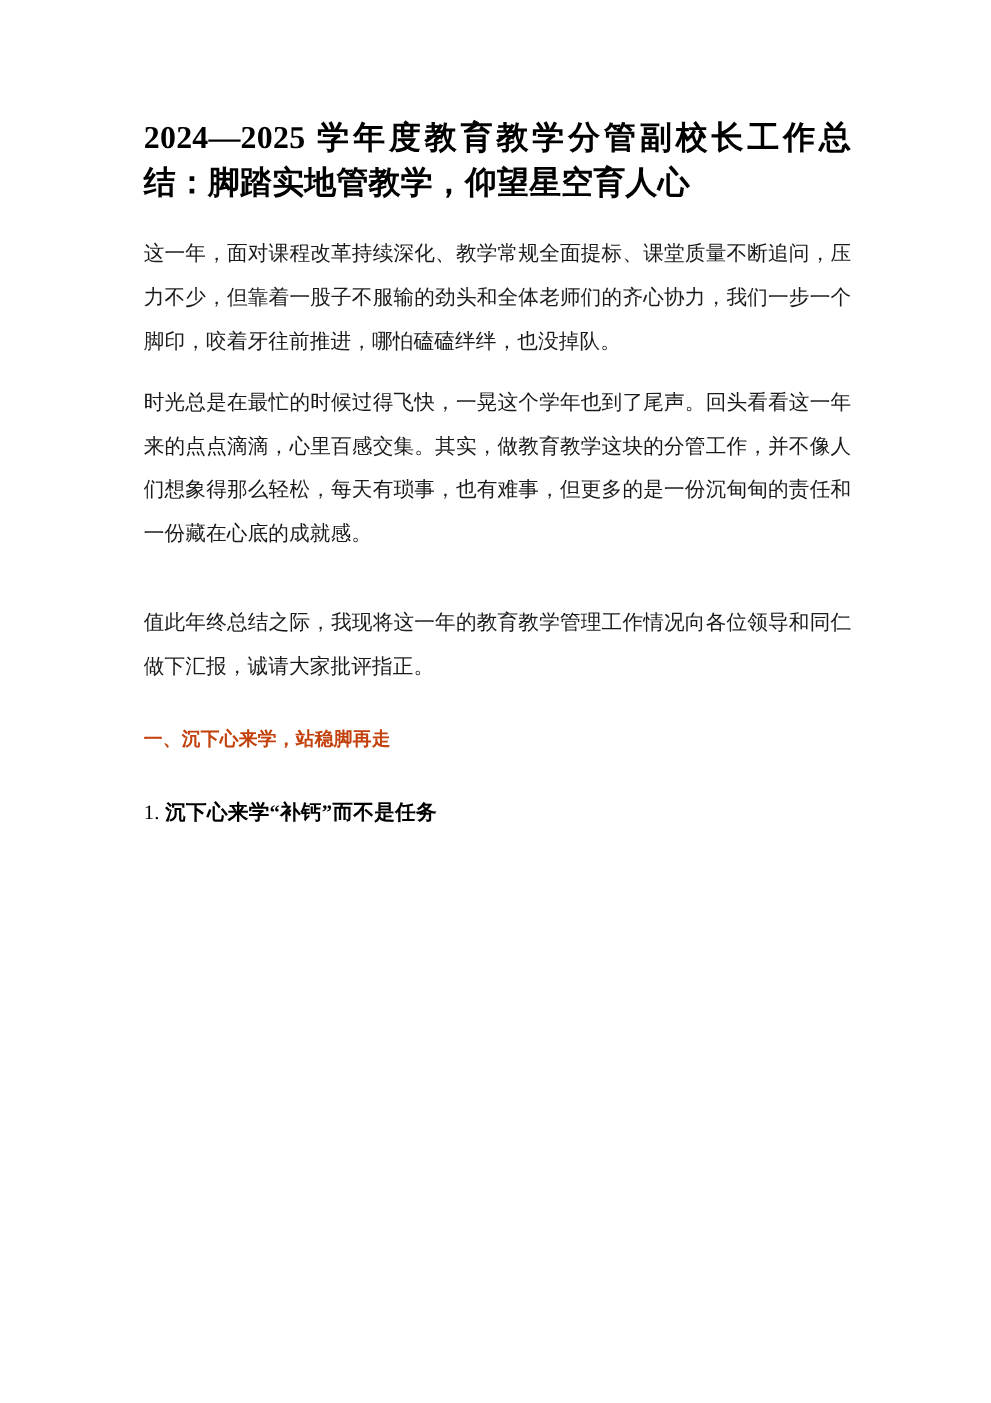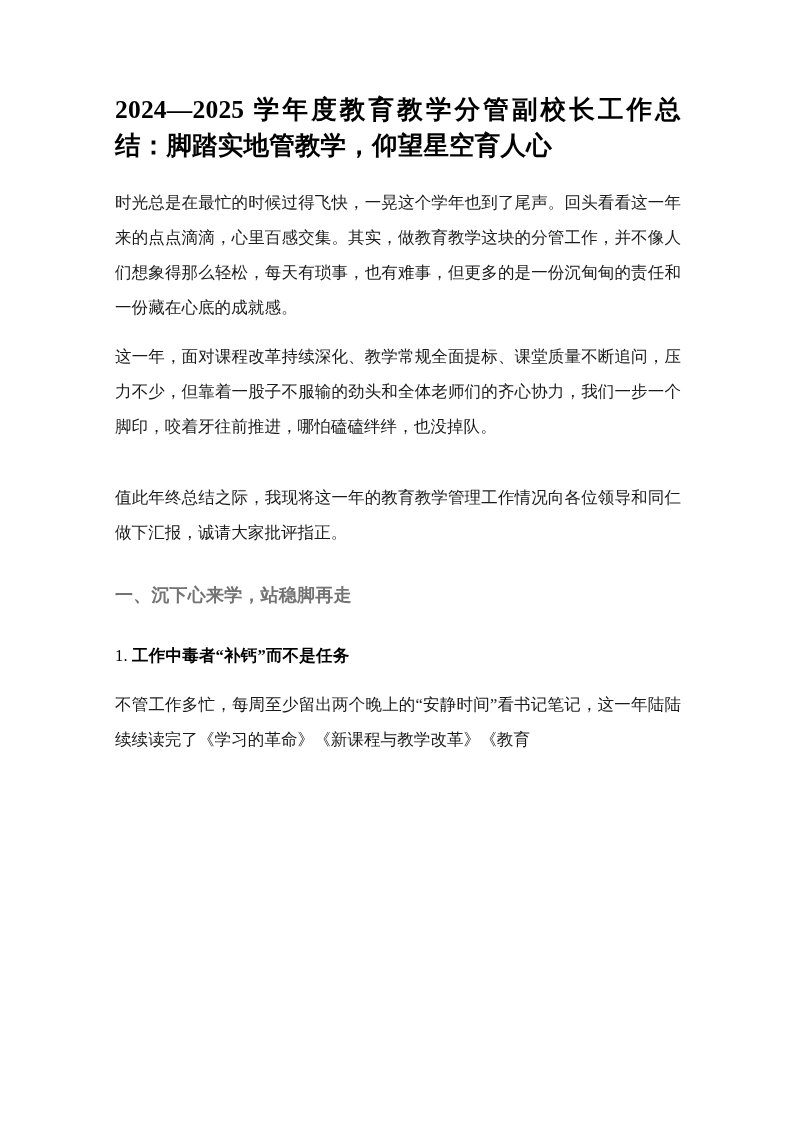--- a/index.html
+++ b/index.html
@@ -41,24 +41,24 @@
     color: #1a1a1a;
     margin: 0 0 14px 0;
     text-align: justify;
     text-justify: inter-ideograph;
     letter-spacing: 0.1px;
   }
   .para.gap-before {
     margin-top: 36px;
   }
   .heading1 {
-    font-size: 18px;
+    font-size: 15px;
     font-weight: bold;
     line-height: 2.0;
-    color: #737373;
+    color: #c2410c;
     margin: 26px 0 16px 0;
     letter-spacing: 0.2px;
   }
   .heading2 {
     font-size: 16.5px;
     font-weight: bold;
     line-height: 2.0;
     color: #000000;
     margin: 26px 0 16px 0;
     letter-spacing: 0.2px;
@@ -68,30 +68,29 @@
   }
 </style>
 </head>
 <body>
 
 <div class="page">
   <div class="content">
 
     <h1 class="doc-title">2024—2025 学年度教育教学分管副校长工作总结：脚踏实地管教学，仰望星空育人心</h1>
 
+    <p class="para">这一年，面对课程改革持续深化、教学常规全面提标、课堂质量不断追问，压力不少，但靠着一股子不服输的劲头和全体老师们的齐心协力，我们一步一个脚印，咬着牙往前推进，哪怕磕磕绊绊，也没掉队。</p>
+
     <p class="para">时光总是在最忙的时候过得飞快，一晃这个学年也到了尾声。回头看看这一年来的点点滴滴，心里百感交集。其实，做教育教学这块的分管工作，并不像人们想象得那么轻松，每天有琐事，也有难事，但更多的是一份沉甸甸的责任和一份藏在心底的成就感。</p>
-
-    <p class="para">这一年，面对课程改革持续深化、教学常规全面提标、课堂质量不断追问，压力不少，但靠着一股子不服输的劲头和全体老师们的齐心协力，我们一步一个脚印，咬着牙往前推进，哪怕磕磕绊绊，也没掉队。</p>
 
     <p class="para gap-before">值此年终总结之际，我现将这一年的教育教学管理工作情况向各位领导和同仁做下汇报，诚请大家批评指正。</p>
 
     <h2 class="heading1">一、沉下心来学，站稳脚再走</h2>
 
 
     <h3 class="heading2">
       <span class="num">1.</span>
-      <span>工作中毒者“补钙”而不是任务</span>
+      <span>沉下心来学“补钙”而不是任务</span>
     </h3>
 
-    <p class="para">不管工作多忙，每周至少留出两个晚上的“安静时间”看书记笔记，这一年陆陆续续读完了《学习的革命》《新课程与教学改革》《教育</p>
 
   </div>
 </div>
 
 </body></html>

